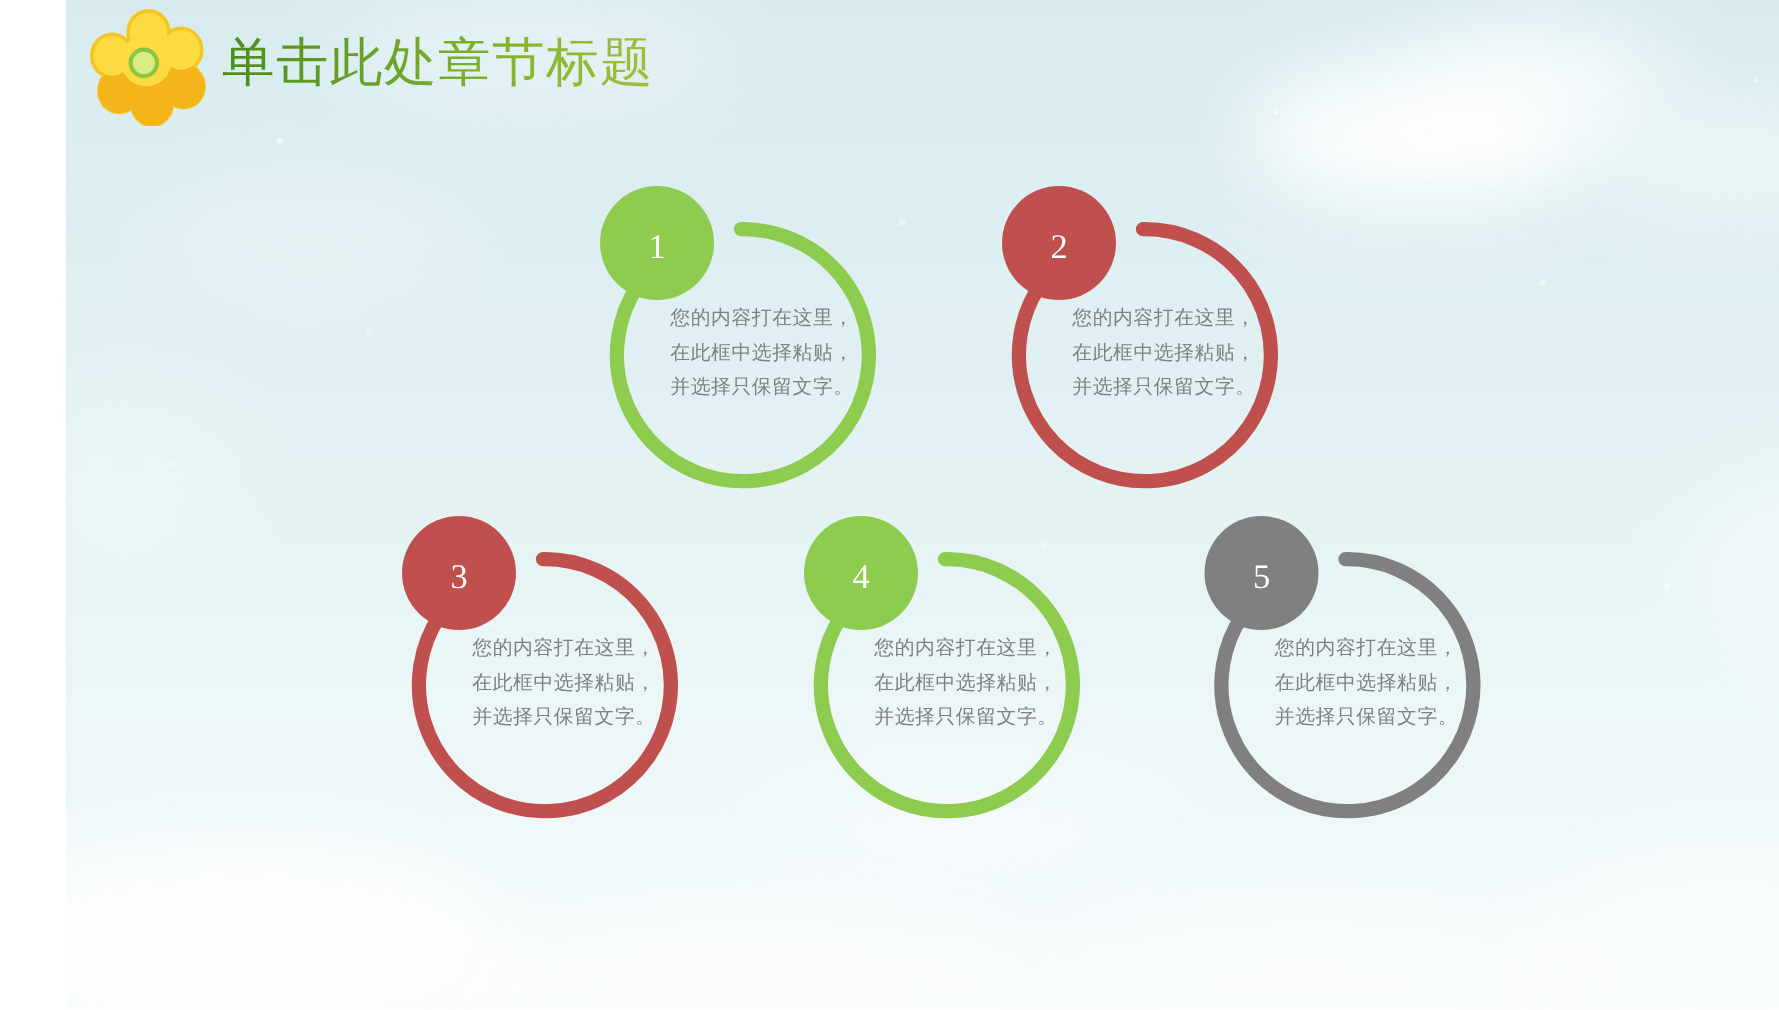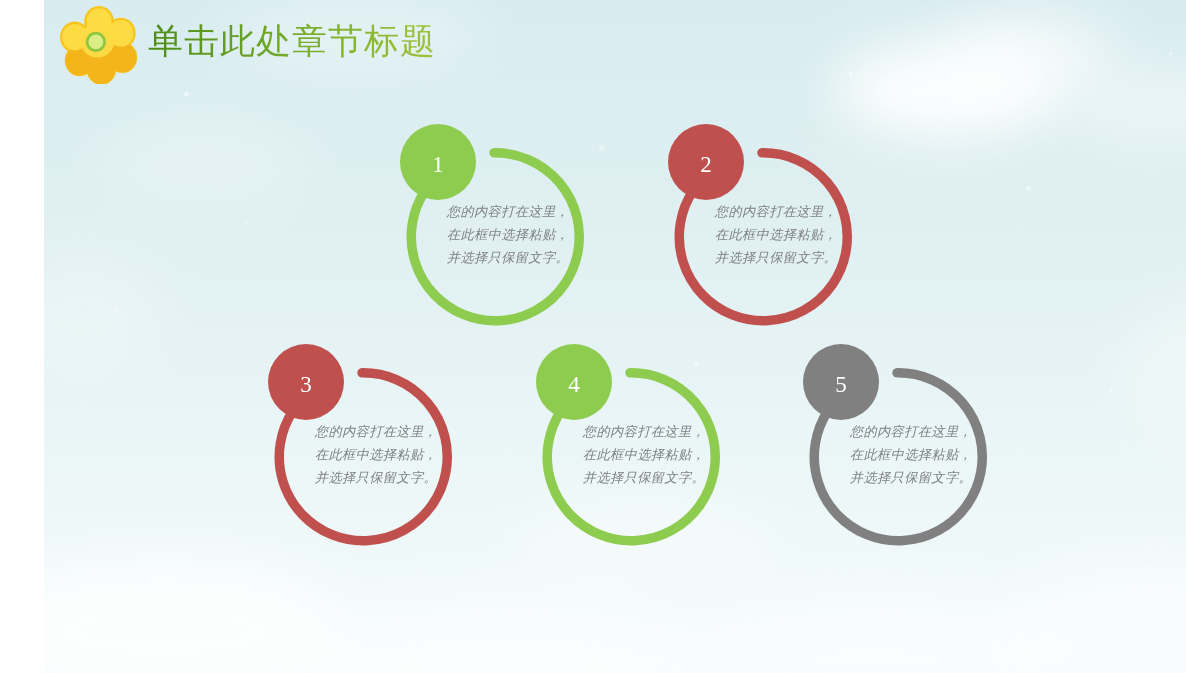--- a/index.html
+++ b/index.html
@@ -144,21 +144,20 @@
     position: absolute;
     left: 28px;
     top: 76px;
     width: 160px;
     text-align: center;
     font-family: "Liberation Sans", "DejaVu Sans", sans-serif;
     font-size: 13.2px;
     line-height: 23px;
     color: #7e8083;
     letter-spacing: .4px;
-    font-style: italic;
   }
   .item-body div { white-space: nowrap; }
 
   
   #item-1 { left: 356px; top: 124px; }
   #item-2 { left: 624px; top: 124px; }
   #item-3 { left: 224px; top: 344px; }
   #item-4 { left: 492px; top: 344px; }
   #item-5 { left: 759px; top: 344px; }
 </style>

